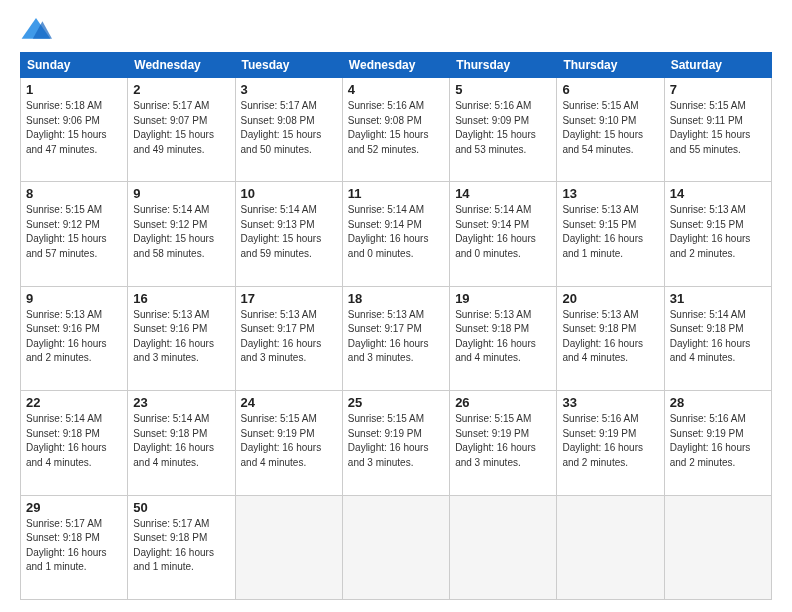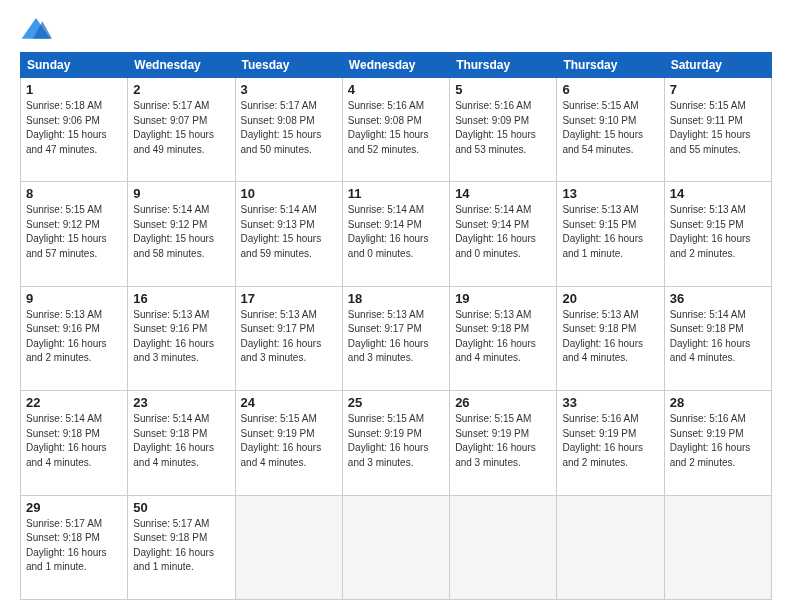--- a/index.html
+++ b/index.html
@@ -295,21 +295,21 @@
   </td>
           <td>
     <span class="day-num">20</span>
     <div class="day-info">
       Sunrise: 5:13 AM<br>
       Sunset: 9:18 PM<br>
       Daylight: 16 hours and 4 minutes.
     </div>
   </td>
           <td>
-    <span class="day-num">36</span>
+    <span class="day-num">31</span>
     <div class="day-info">
       Sunrise: 5:14 AM<br>
       Sunset: 9:18 PM<br>
       Daylight: 16 hours and 4 minutes.
     </div>
   </td>
         </tr>
         <tr>
           <td>
     <span class="day-num">22</span>

